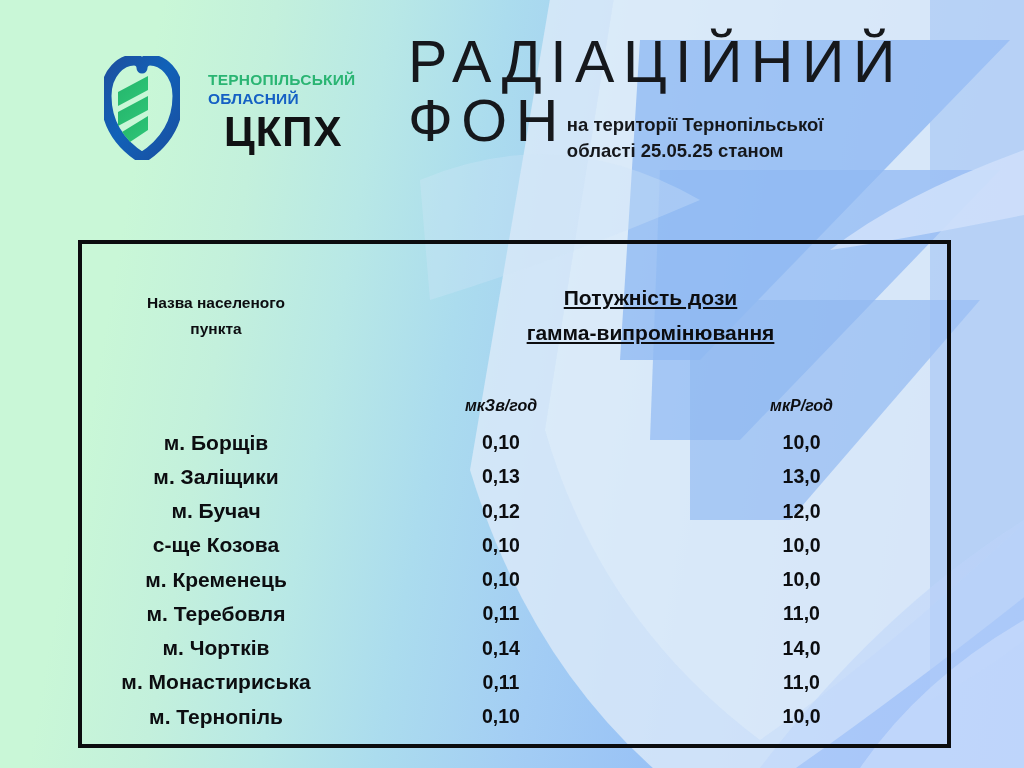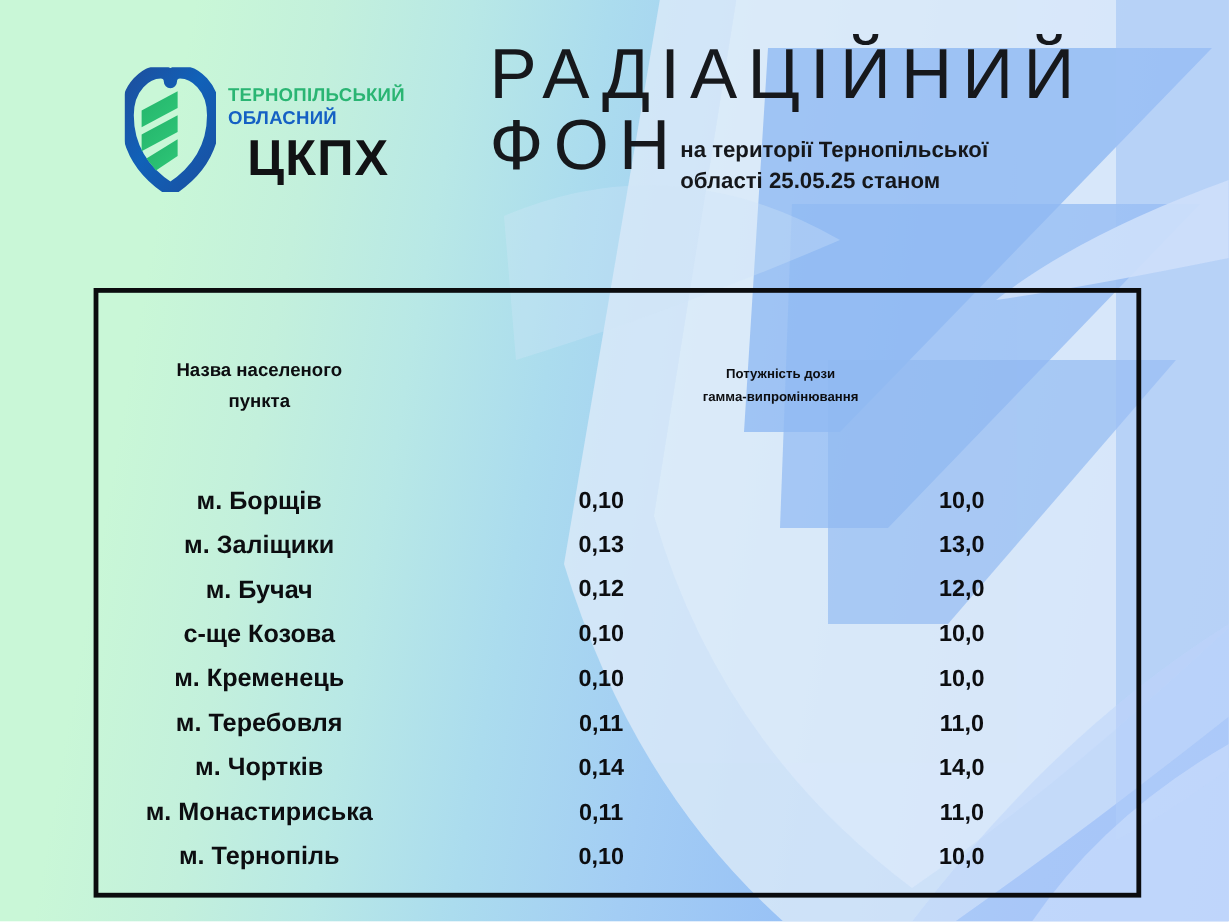--- a/index.html
+++ b/index.html
@@ -33,21 +33,21 @@
 
   
   .header {
     position:absolute;
     left:0; top:0; right:0; height:238px;
   }
 
   .logo-block {
     position:absolute;
     left:104px; top:56px;
-    display:flex; align-items:flex-start; gap:10px;
+    display:flex; align-items:flex-start; gap:28px;
   }
   .logo-mark { width:76px; height:104px; flex:none; }
   .logo-mark svg { width:100%; height:100%; display:block; }
 
   .logo-words { padding-top:14px; }
   .logo-line1 {
     font-size:15.5px; font-weight:bold; letter-spacing:.2px;
     color:#2ab573; line-height:1.25; white-space:nowrap;
   }
   .logo-line2 {
@@ -111,23 +111,24 @@
   .col-ur    { width:299px; }
 
   .hdr-row { height:142px; }
   .hdr-cell {
     font-size:15.5px; font-weight:bold;
     line-height:1.65;
     border-right:4px solid #0b0c0e;
     border-bottom:4px solid #0b0c0e;
   }
   .hdr-cell-span {
-    font-size:11px; font-weight:bold;
+    font-size:21px; font-weight:bold;
     line-height:1.65;
     border-bottom:4px solid #0b0c0e;
+    text-decoration:underline;
   }
 
   .unit-row { height:38px; }
   .unit-cell {
     font-size:16px; font-weight:bold; font-style:italic;
     border-right:4px solid #0b0c0e;
   }
   .unit-cell-last {
     font-size:16px; font-weight:bold; font-style:italic;
   }
@@ -246,20 +247,25 @@
           <td class="hdr-cell">
             <div>Назва населеного</div>
             <div>пункта</div>
           </td>
           <td class="hdr-cell-span" colspan="2">
             <div>Потужність дози</div>
             <div>гамма-випромінювання</div>
           </td>
         </tr>
 
+        <tr class="unit-row">
+          <td class="unit-blank"></td>
+          <td class="unit-cell">мкЗв/год</td>
+          <td class="unit-cell-last">мкР/год</td>
+        </tr>
 
         <tr class="data-row">
           <td class="cell-name">м. Борщів</td>
           <td class="cell-val">0,10</td>
           <td class="cell-val-last">10,0</td>
         </tr>
         <tr class="data-row">
           <td class="cell-name">м. Заліщики</td>
           <td class="cell-val">0,13</td>
           <td class="cell-val-last">13,0</td>

